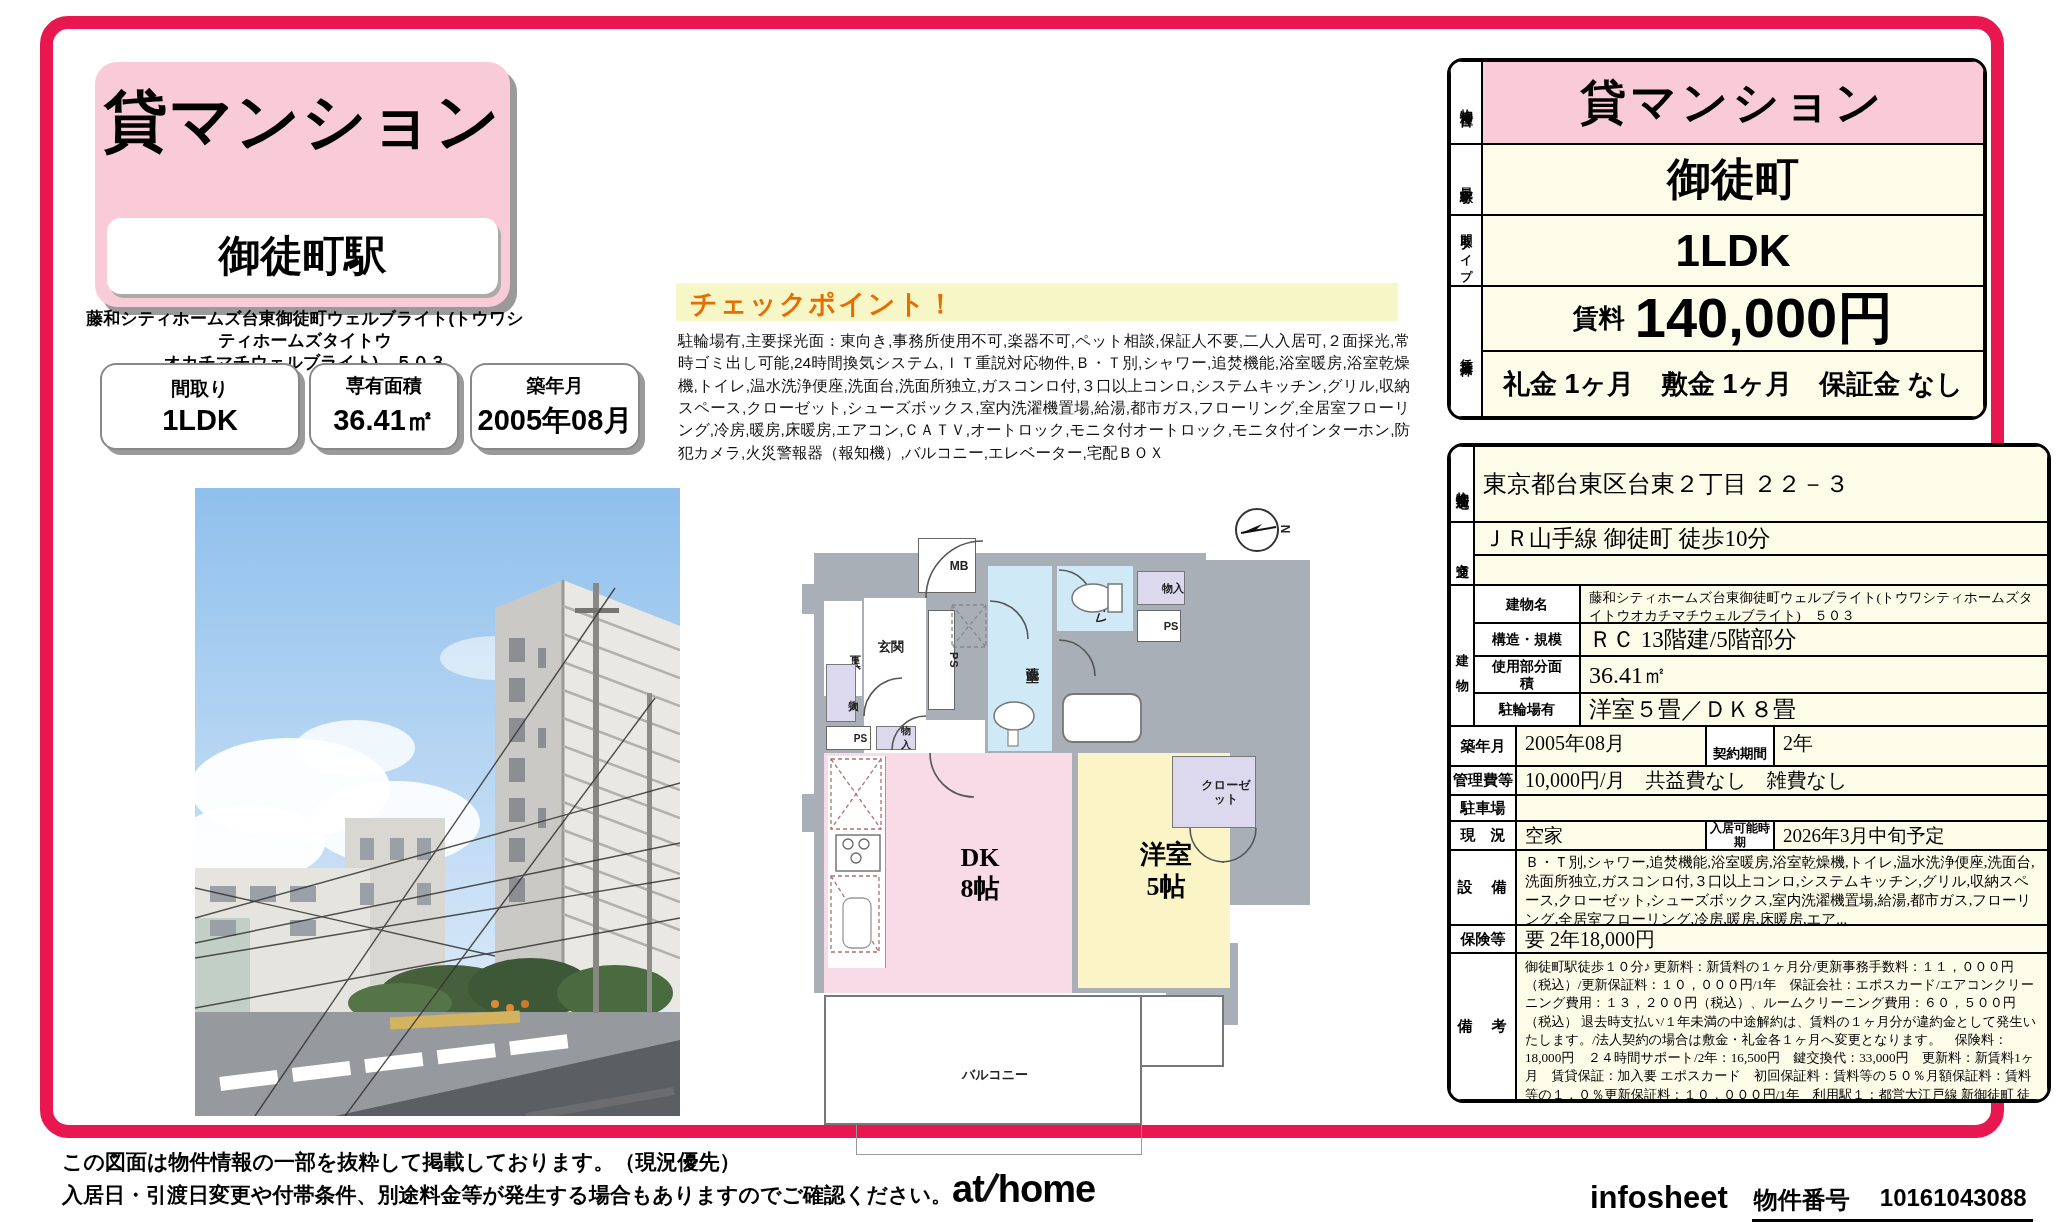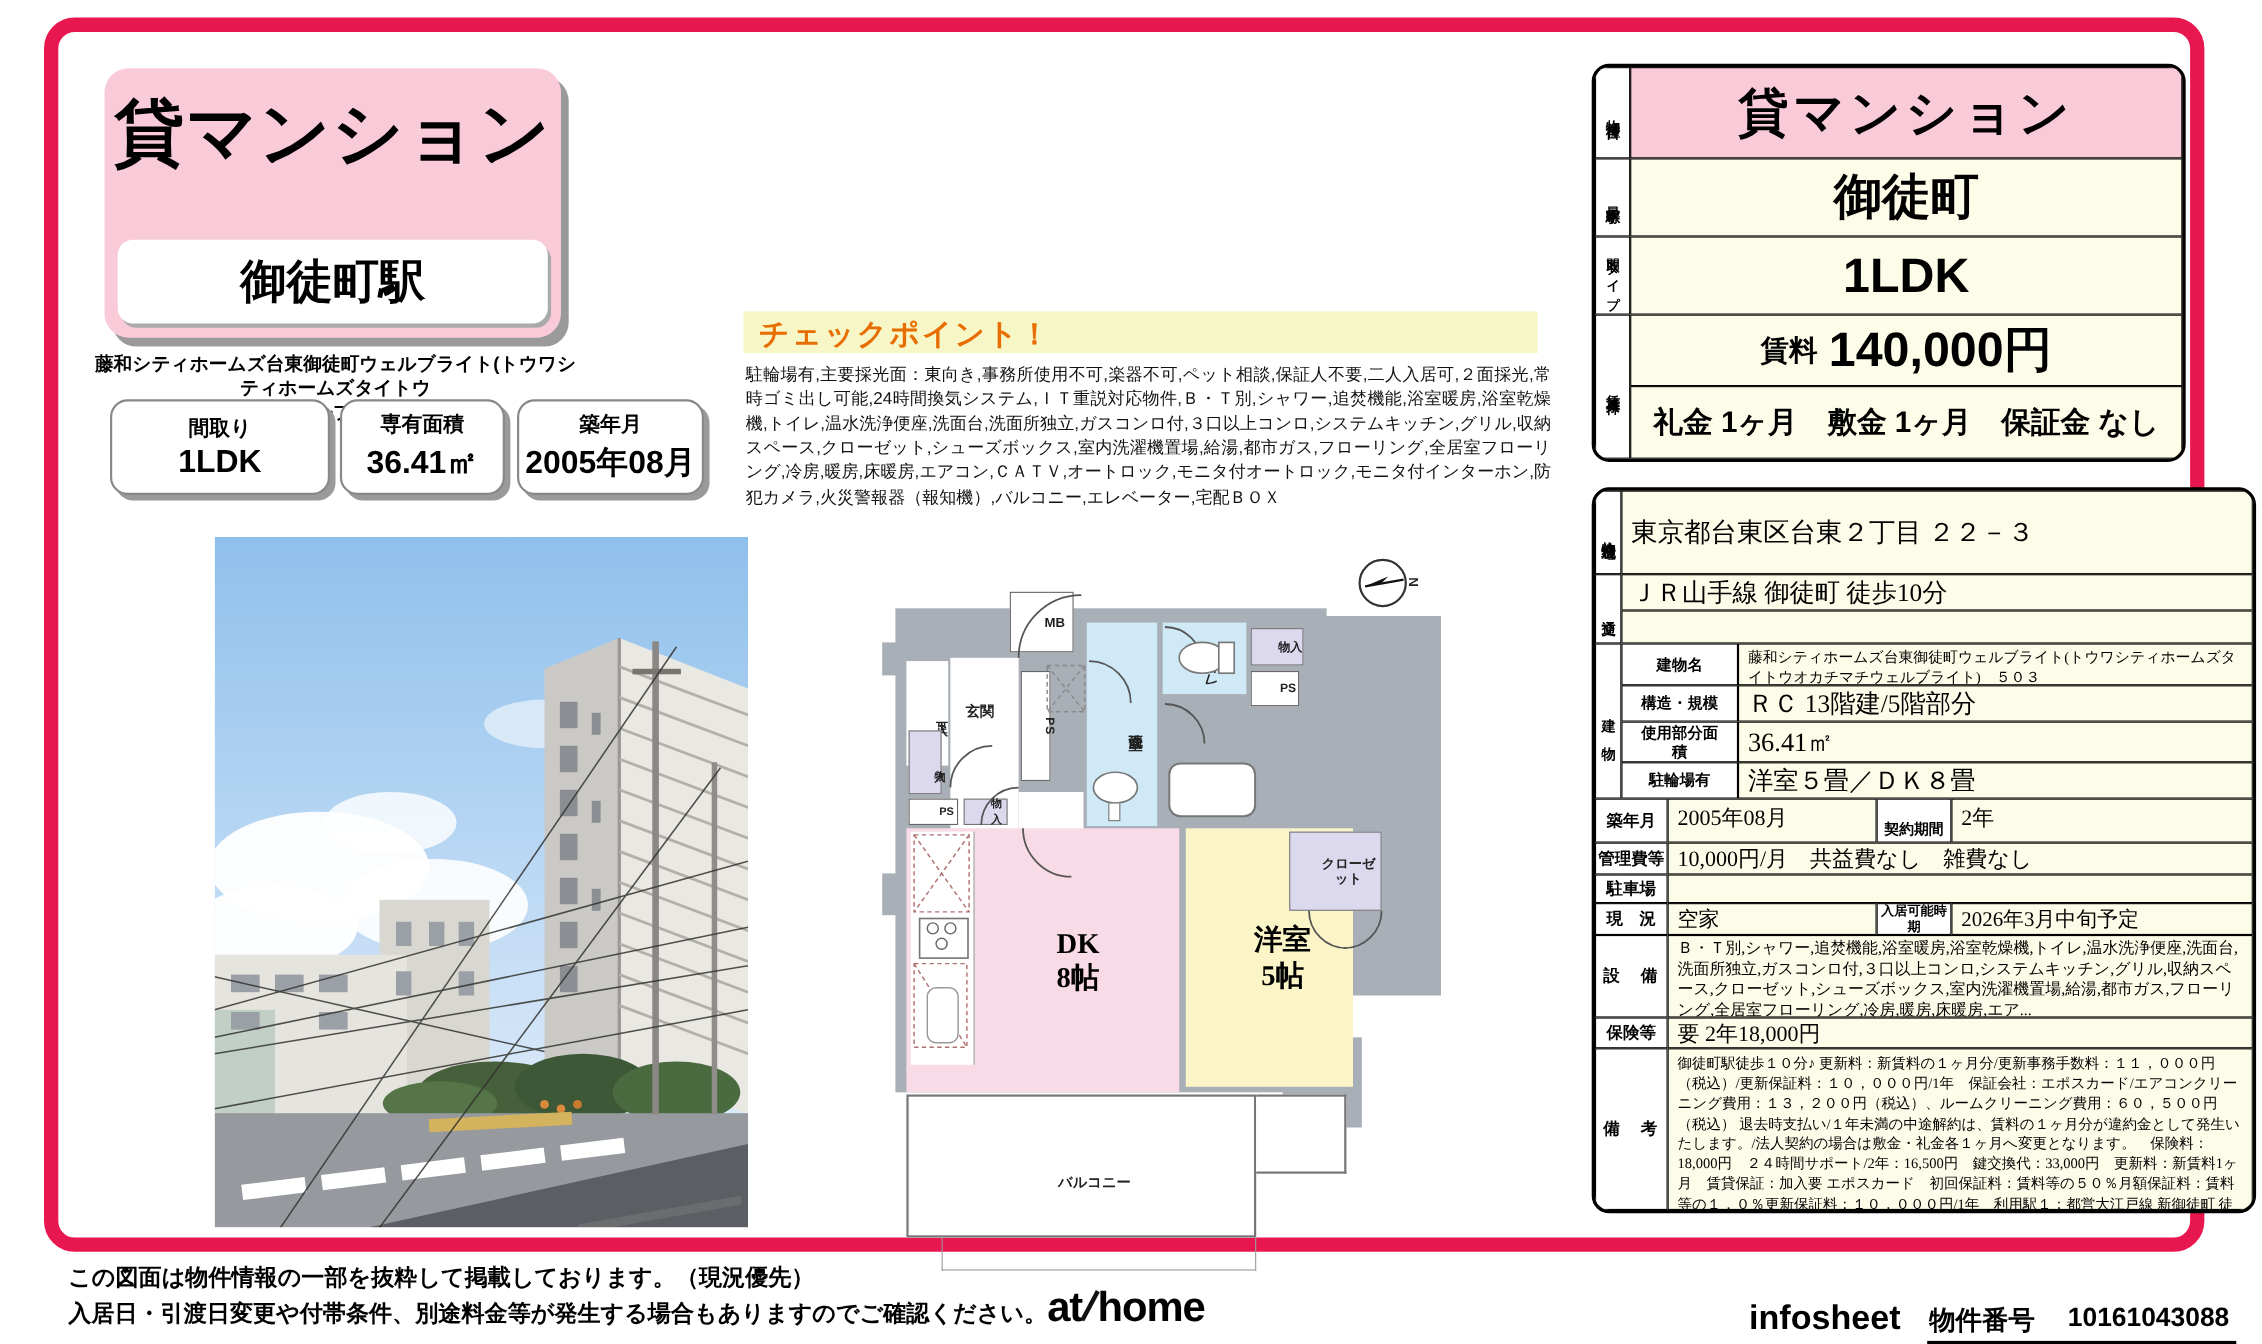--- a/index.html
+++ b/index.html
@@ -11,21 +11,21 @@
   
   #frame{left:40px;top:16px;width:1964px;height:1122px;border:13px solid #e8174f;border-radius:28px;background:#fff;}
 
   
   #title-box{left:95px;top:62px;width:415px;height:245px;background:#f9cbd9;border-radius:22px;
              box-shadow:7px 8px 0 #9a9a9a;}
   #title-main{left:95px;top:78px;width:415px;text-align:center;font-size:64px;font-weight:900;letter-spacing:1px;}
   #title-station-box{left:107px;top:218px;width:391px;height:76px;background:#fff;border-radius:14px;
                      box-shadow:3px 4px 0 #aaa;display:flex;align-items:center;justify-content:center;}
   #title-station-box span{font-size:42px;font-weight:900;}
-  #prop-name{left:80px;top:320px;width:450px;text-align:center;font-size:17px;font-weight:700;line-height:1.3;}
+  #prop-name{left:80px;top:308px;width:450px;text-align:center;font-size:17px;font-weight:700;line-height:1.3;}
 
   .info-box{top:363px;height:87px;background:#fff;border:2px solid #888;border-radius:16px;
             box-shadow:5px 5px 0 #9a9a9a;display:flex;flex-direction:column;align-items:center;justify-content:center;}
   .info-box .lb{font-size:19px;font-weight:700;}
   .info-box .vl{font-size:29px;font-weight:800;margin-top:2px;}
 
   
   #cp-band{left:676px;top:283px;width:722px;height:38px;background:#f6f6c6;}
   #cp-title{left:690px;top:286px;font-size:27px;font-weight:800;color:#e86d00;letter-spacing:2px;}
   #cp-body{left:678px;top:330px;width:732px;font-size:15.5px;font-weight:500;line-height:1.44;color:#111;text-align:justify;}
@@ -314,21 +314,21 @@
 <div class="abs" id="t1">
   <div class="t1lab" style="grid-column:1;grid-row:1;">物件種目</div>
   <div class="t1val pink" style="grid-column:2;grid-row:1;font-size:46px;letter-spacing:4px;">貸マンション</div>
   <div class="t1lab" style="grid-column:1;grid-row:2;">最寄駅</div>
   <div class="t1val" style="grid-column:2;grid-row:2;font-size:44px;">御徒町</div>
   <div class="t1lab" style="grid-column:1;grid-row:3;font-size:12px;">間取タイプ</div>
   <div class="t1val" style="grid-column:2;grid-row:3;font-size:44px;">1LDK</div>
   <div class="t1lab" style="grid-column:1;grid-row:4 / span 2;">賃貸条件</div>
   <div class="t1val" style="grid-column:2;grid-row:4;gap:10px;">
     <span style="font-size:26px;font-weight:700;">賃料</span>
-    <span style="font-size:44px;">140,000円</span>
+    <span style="font-size:56px;">140,000円</span>
   </div>
   <div class="t1val" style="grid-column:2;grid-row:5;font-size:27px;">礼金 1ヶ月　敷金 1ヶ月　保証金 なし</div>
 </div>
 
 <div class="abs" id="t2">
   <div class="vlab" style="grid-column:1;grid-row:1;">物件所在地</div>
   <div class="val ser" style="grid-column:2/7;grid-row:1;font-size:24px;">東京都台東区台東２丁目 ２２－３</div>
 
   <div class="vlab" style="grid-column:1;grid-row:2/4;">交通</div>
   <div class="val ser" style="grid-column:2/7;grid-row:2;font-size:23px;">ＪＲ山手線 御徒町 徒歩10分</div>

